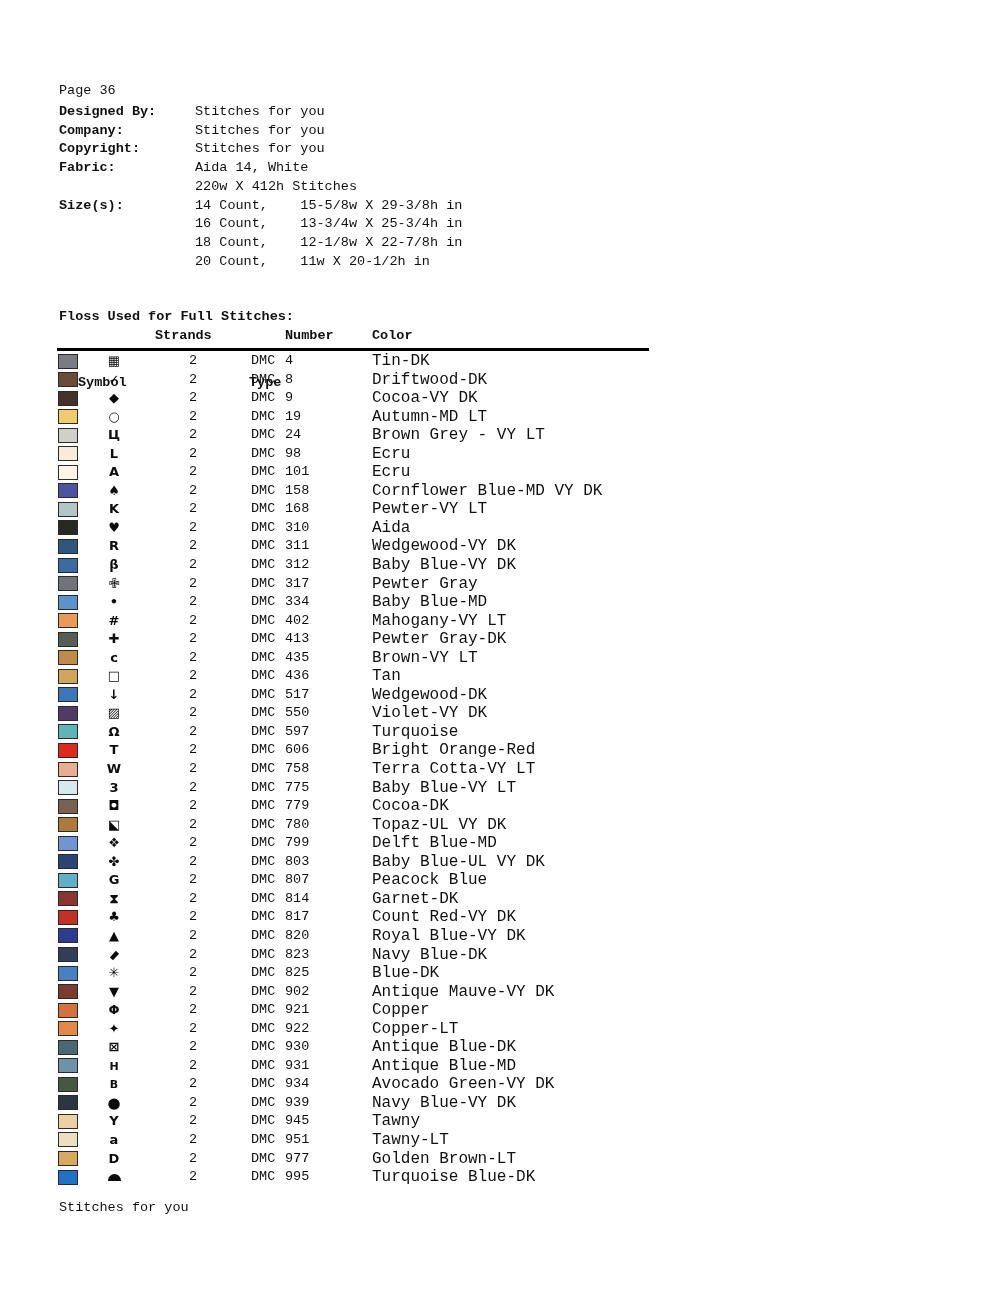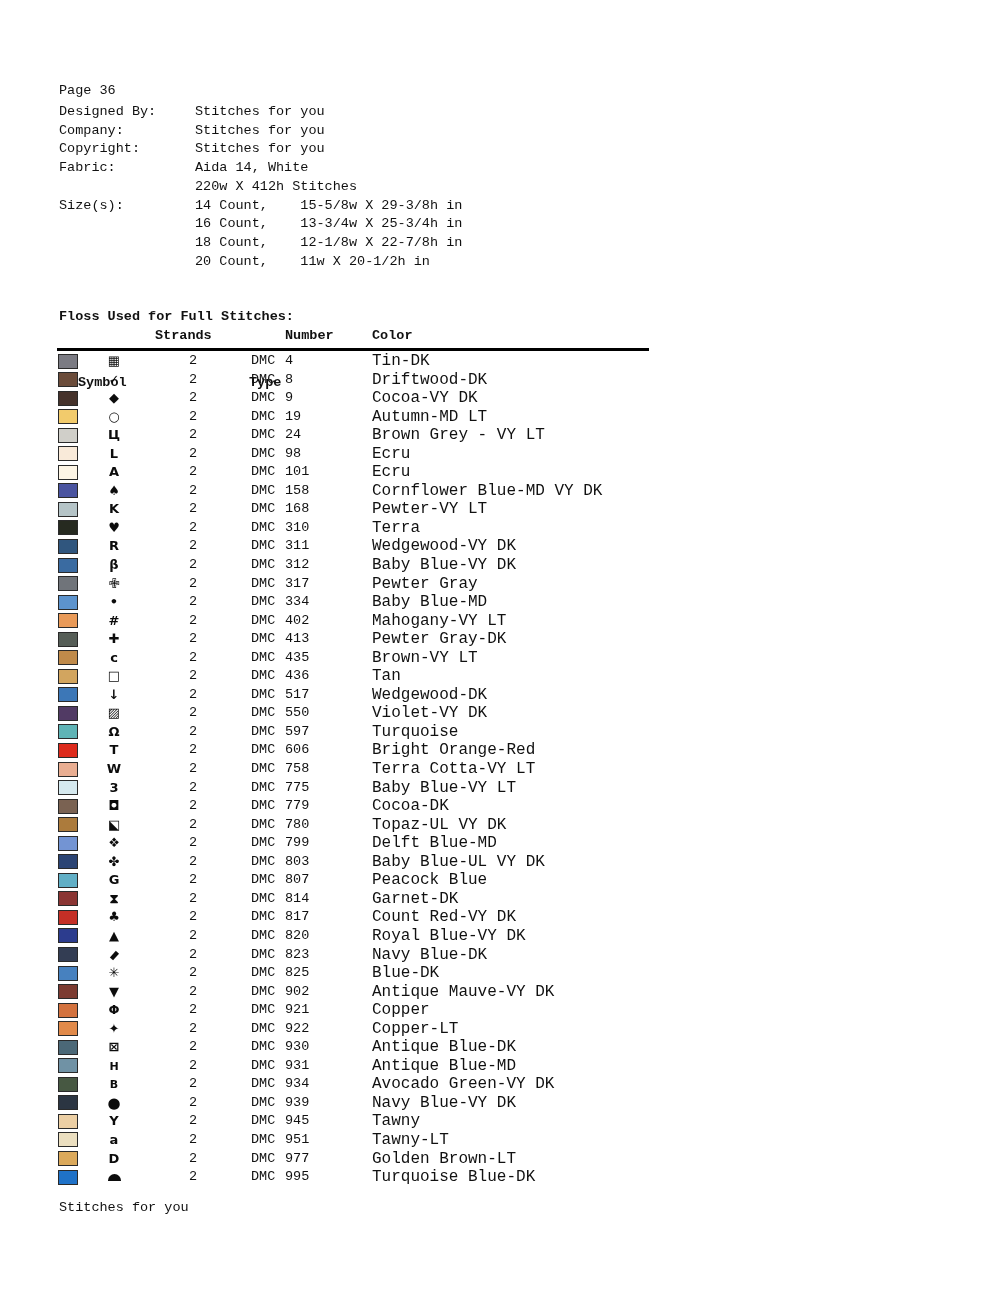--- a/index.html
+++ b/index.html
@@ -4,21 +4,21 @@
 <style>
   html,body{margin:0;padding:0;}
   body{
     width:1005px;height:1301px;background:#ffffff;position:relative;
     font-family:"Liberation Mono","DejaVu Sans Mono",monospace;
     color:#111;overflow:hidden;
   }
   .page-number{position:absolute;left:59px;top:54px;font-size:13.5px;margin-top:29px;}
   .info{position:absolute;left:59px;top:103px;font-size:13.5px;line-height:18.7px;}
   .info-row{display:flex;white-space:pre;}
-  .info-label{width:136px;font-weight:normal;flex:0 0 136px;}
+  .info-label{width:136px;font-weight:bold;flex:0 0 136px;}
   .info-value{white-space:pre;}
   .floss-title{position:absolute;left:59px;top:309px;font-weight:bold;font-size:13.5px;}
   .thead{position:absolute;left:57px;top:328px;height:20px;width:600px;font-weight:bold;font-size:13.5px;}
   .thead span{position:absolute;top:0;}
   .h-symbol{left:21px;margin-top:47px;}
   .h-strands{left:98px;}
   .h-type{left:192px;margin-top:47px;}
   .h-number{left:228px;}
   .h-color{left:315px;}
   .rule{position:absolute;left:57px;top:348px;width:592px;height:3px;background:#000;}
@@ -142,21 +142,21 @@
       <span class="typ">DMC</span>
       <span class="num">168</span>
       <span class="colname">Pewter-VY LT</span>
     </div>
     <div class="trow">
       <span class="sw" style="background: rgb(38, 42, 32); border-color: rgb(42, 42, 42);"></span>
       <span class="sym">♥</span>
       <span class="str">2</span>
       <span class="typ">DMC</span>
       <span class="num">310</span>
-      <span class="colname">Terra</span>
+      <span class="colname">Aida</span>
     </div>
     <div class="trow">
       <span class="sw" style="background: rgb(48, 86, 126); border-color: rgb(42, 42, 42);"></span>
       <span class="sym">R</span>
       <span class="str">2</span>
       <span class="typ">DMC</span>
       <span class="num">311</span>
       <span class="colname">Wedgewood-VY DK</span>
     </div>
     <div class="trow">

